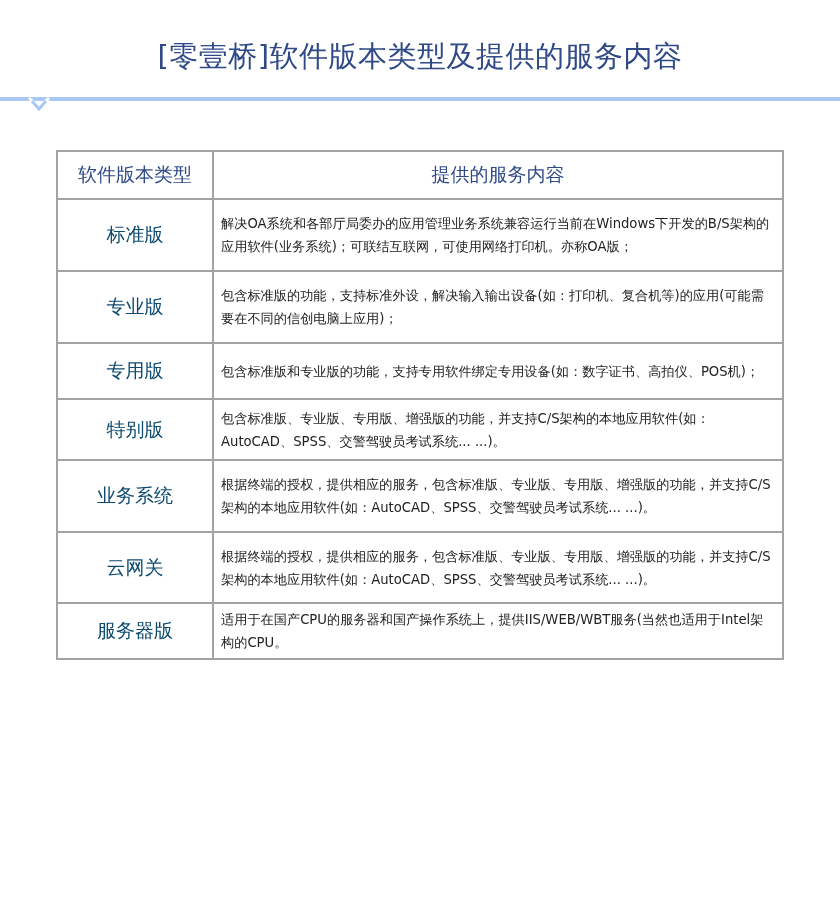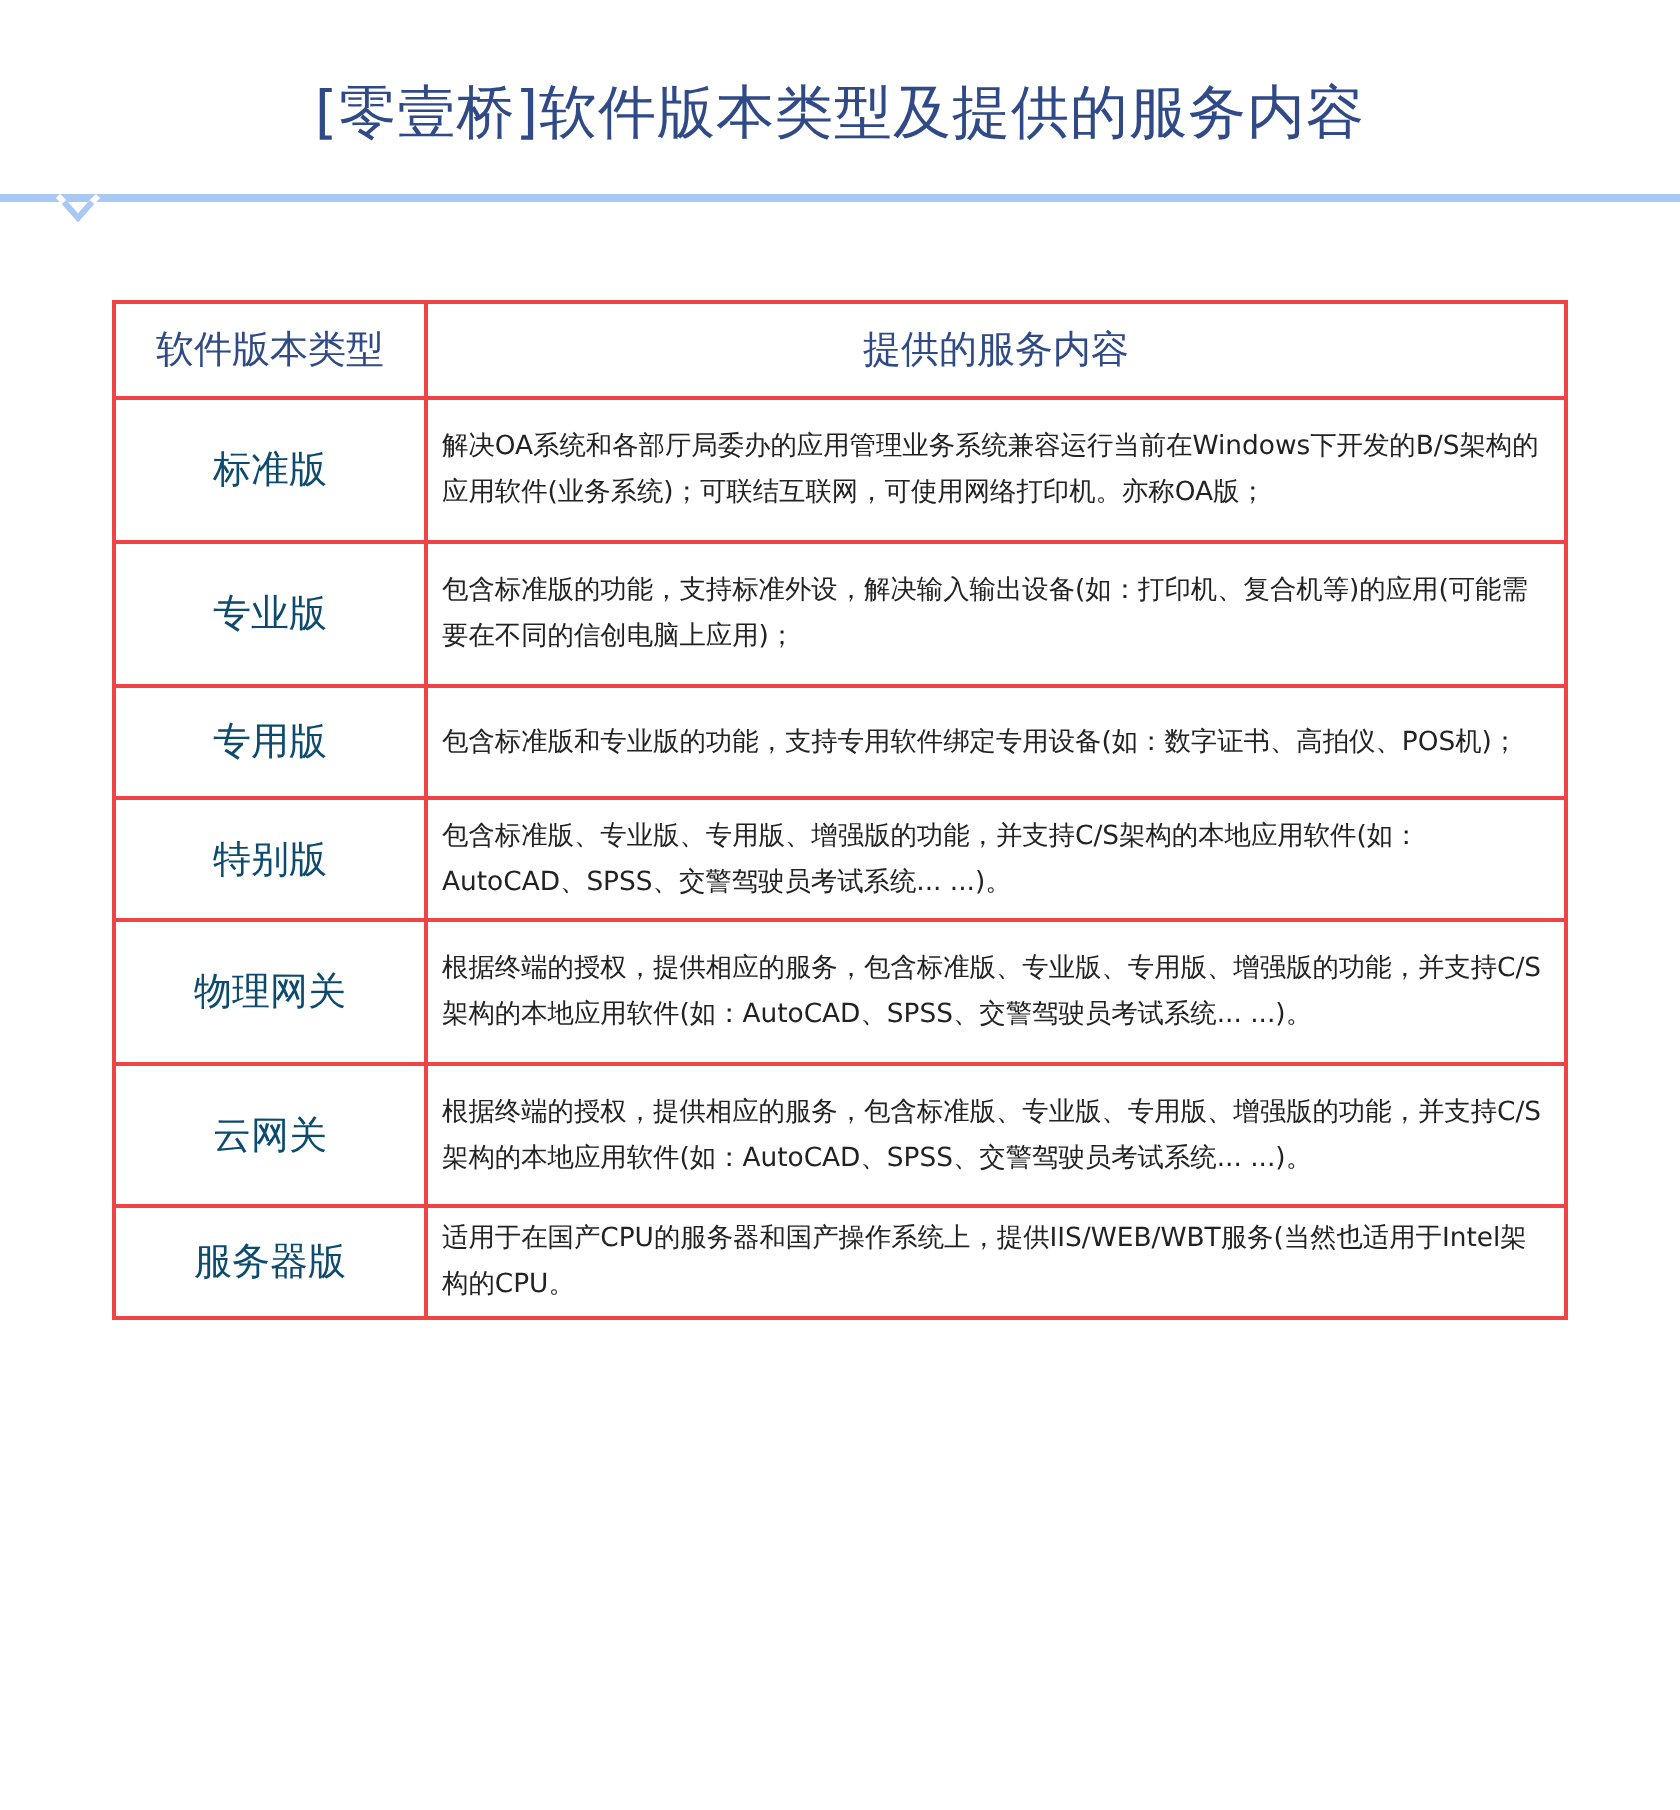--- a/index.html
+++ b/index.html
@@ -44,21 +44,21 @@
     }
     .table {
       position: absolute;
       left: 56px;
       top: 150px;
       width: 728px;
       border-collapse: collapse;
       table-layout: fixed;
     }
     .table td, .table th {
-      border: 2px solid #ef4444;
+      border: 2px solid #a3a3a3;
       padding: 0;
       vertical-align: middle;
     }
     .table th {
       font-weight: normal;
       color: #2f4a86;
       font-size: 19px;
       height: 46px;
     }
     .col-type { width: 156px; }
@@ -109,21 +109,21 @@
     </tr>
     <tr style="height:56px">
       <td class="type-cell">专用版</td>
       <td class="desc-cell">包含标准版和专业版的功能，支持专用软件绑定专用设备(如：数字证书、高拍仪、POS机)；</td>
     </tr>
     <tr style="height:61px">
       <td class="type-cell">特别版</td>
       <td class="desc-cell">包含标准版、专业版、专用版、增强版的功能，并支持C/S架构的本地应用软件(如：AutoCAD、SPSS、交警驾驶员考试系统... ...)。</td>
     </tr>
     <tr class="row-dark-top" style="height:72px">
-      <td class="type-cell">物理网关</td>
+      <td class="type-cell">业务系统</td>
       <td class="desc-cell">根据终端的授权，提供相应的服务，包含标准版、专业版、专用版、增强版的功能，并支持C/S架构的本地应用软件(如：AutoCAD、SPSS、交警驾驶员考试系统... ...)。</td>
     </tr>
     <tr style="height:71px">
       <td class="type-cell">云网关</td>
       <td class="desc-cell">根据终端的授权，提供相应的服务，包含标准版、专业版、专用版、增强版的功能，并支持C/S架构的本地应用软件(如：AutoCAD、SPSS、交警驾驶员考试系统... ...)。</td>
     </tr>
     <tr style="height:56px">
       <td class="type-cell">服务器版</td>
       <td class="desc-cell">适用于在国产CPU的服务器和国产操作系统上，提供IIS/WEB/WBT服务(当然也适用于Intel架构的CPU。</td>
     </tr>

